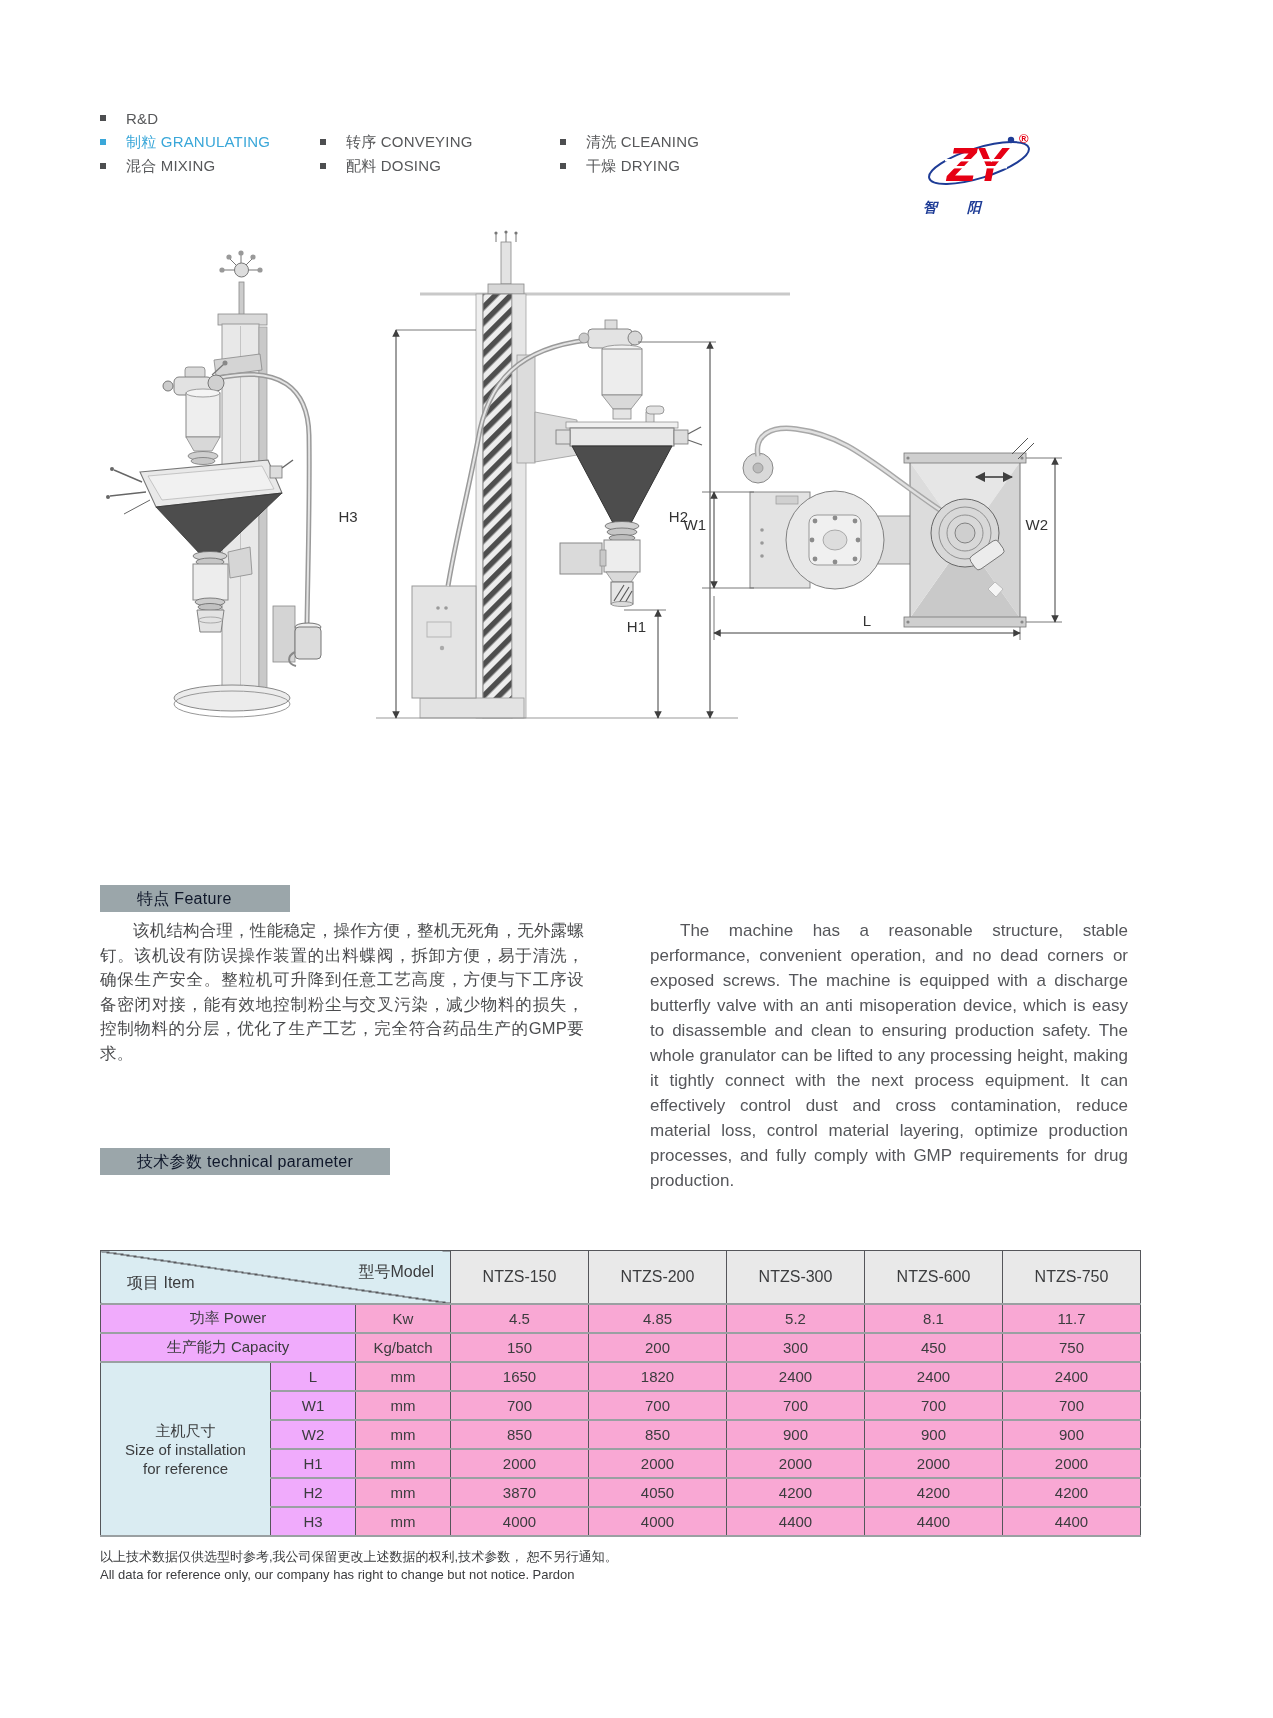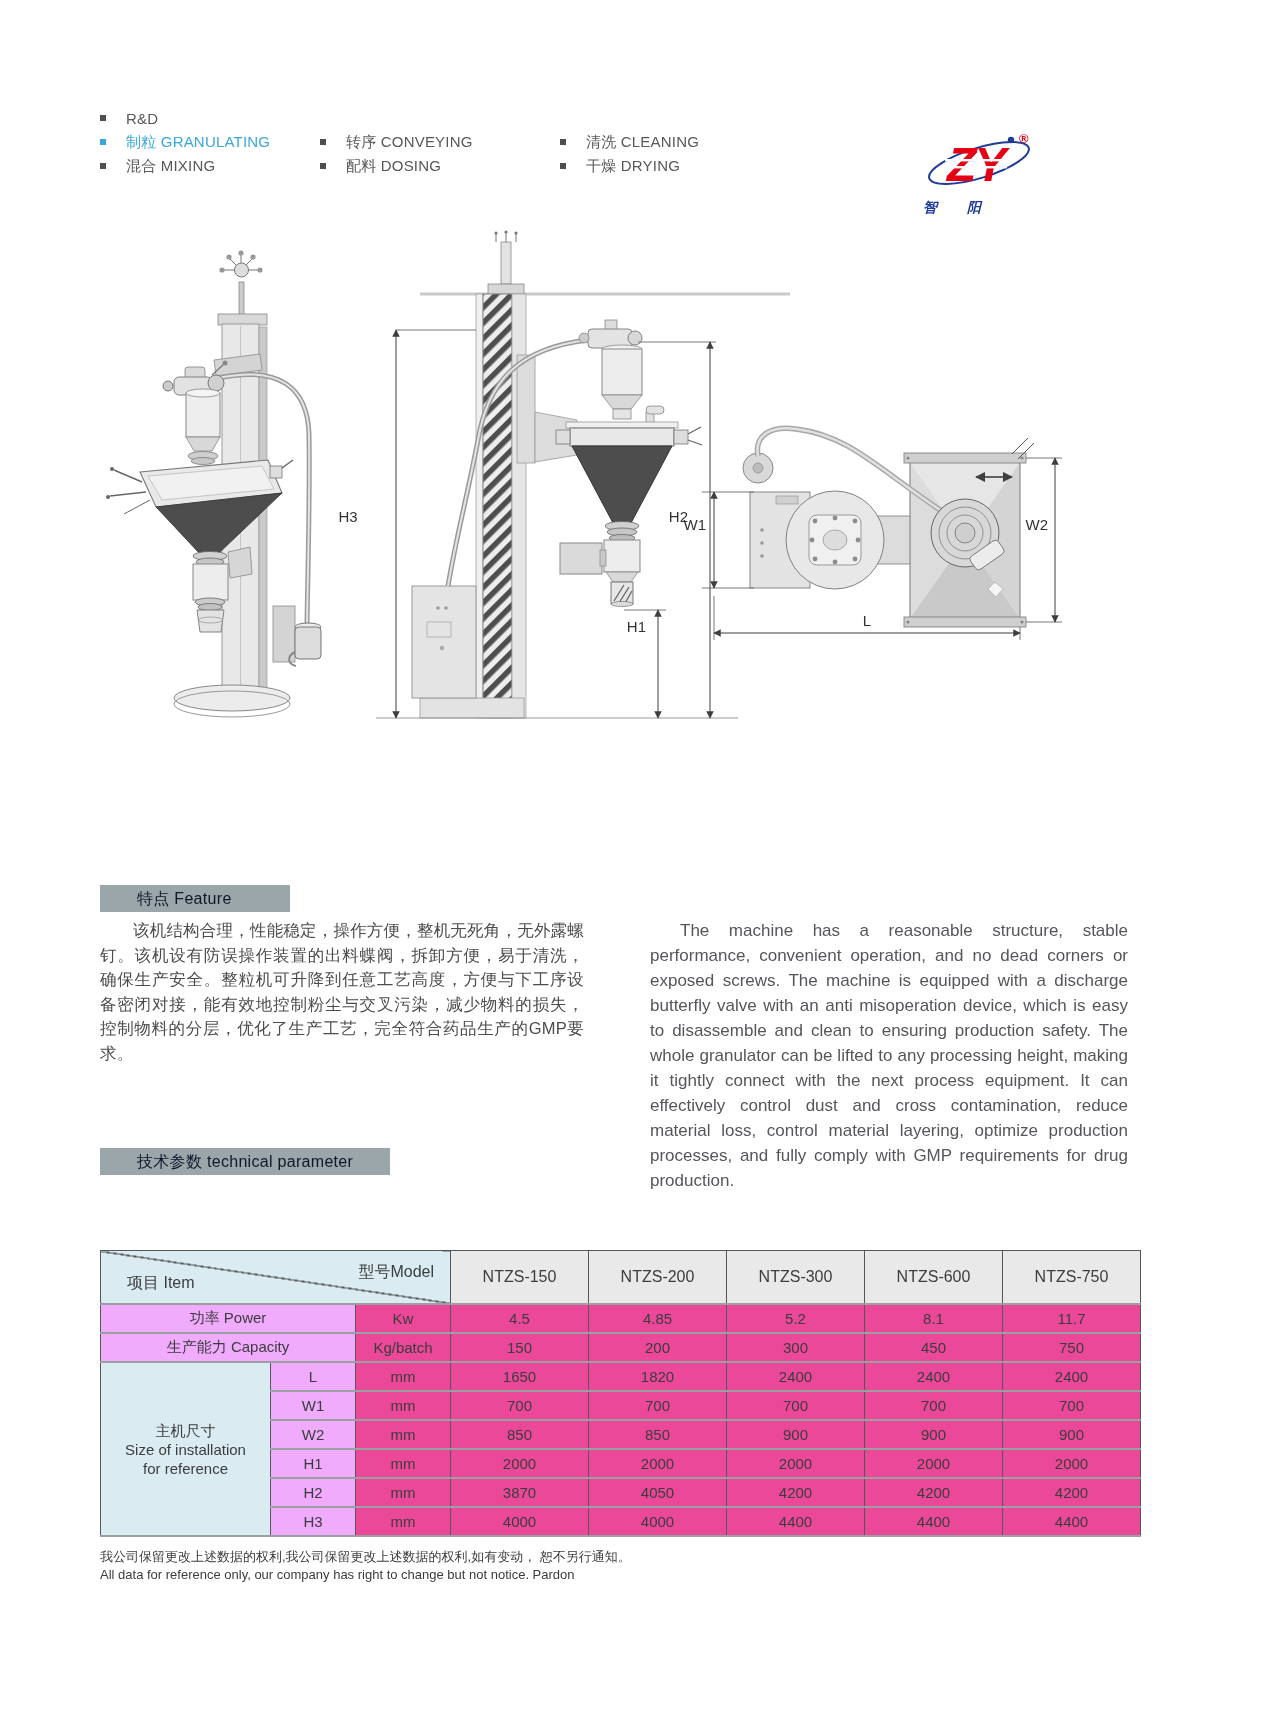--- a/index.html
+++ b/index.html
@@ -38,21 +38,21 @@
   table.spec tr.hrow td{border-top:1px solid #55565a;}
   td.corner{
     background-color:#daecf2;position:relative;
     background-image:linear-gradient(to top right, transparent calc(50% - 0.7px), #55565a calc(50% - 0.7px), #55565a calc(50% + 0.7px), transparent calc(50% + 0.7px));
   }
   td.corner .c-item{position:absolute;left:26px;bottom:9px;font-size:16px;text-align:right;}
   td.corner .c-model{position:absolute;right:16px;top:11px;font-size:16px;}
   td.model-h{background:#e9e9e9;}
   td.item{background:#f0abfc;}
   td.size-main{background:#daecf2;font-size:14.5px;line-height:19px;}
-  td.val{background:#ec4899;margin-left:16px;}
+  td.val{background:#f9a8d4;margin-left:16px;}
   
   .footer{position:absolute;left:100px;top:1548px;font-size:13px;line-height:18px;color:#3b3c3e;}
 </style>
 </head>
 <body>
 
 <div class="nav-col" style="left:100px;top:106px;">
   <div class="nav-item">
       <span class="bullet"></span>
       <span>R&amp;D</span>
@@ -460,15 +460,15 @@
       <td class="val">4000</td>
       <td class="val">4000</td>
       <td class="val">4400</td>
       <td class="val">4400</td>
       <td class="val">4400</td>
     </tr>
   </tbody>
 </table>
 
 <div class="footer">
-  <div>我公司保留更改上述数据的权利,我公司保留更改上述数据的权利,如有变动， 恕不另行通知。</div>
+  <div>以上技术数据仅供选型时参考,我公司保留更改上述数据的权利,技术参数， 恕不另行通知。</div>
   <div>All data for reference only, our company has right to change but not notice. Pardon</div>
 </div>
 
 </body></html>

